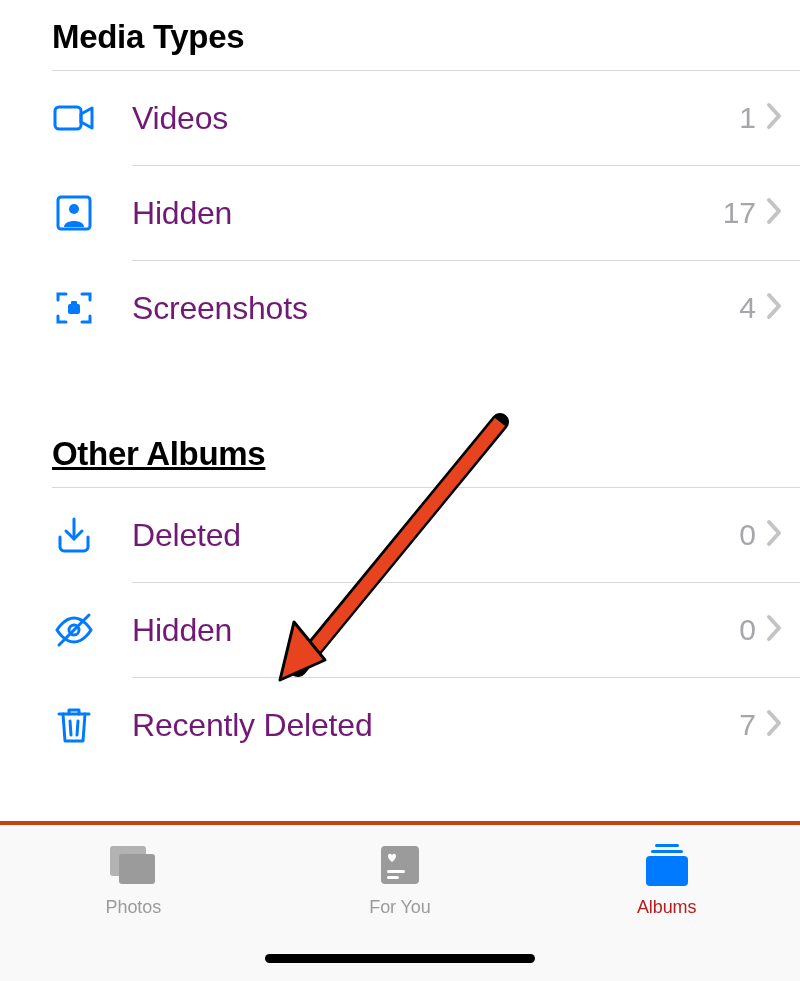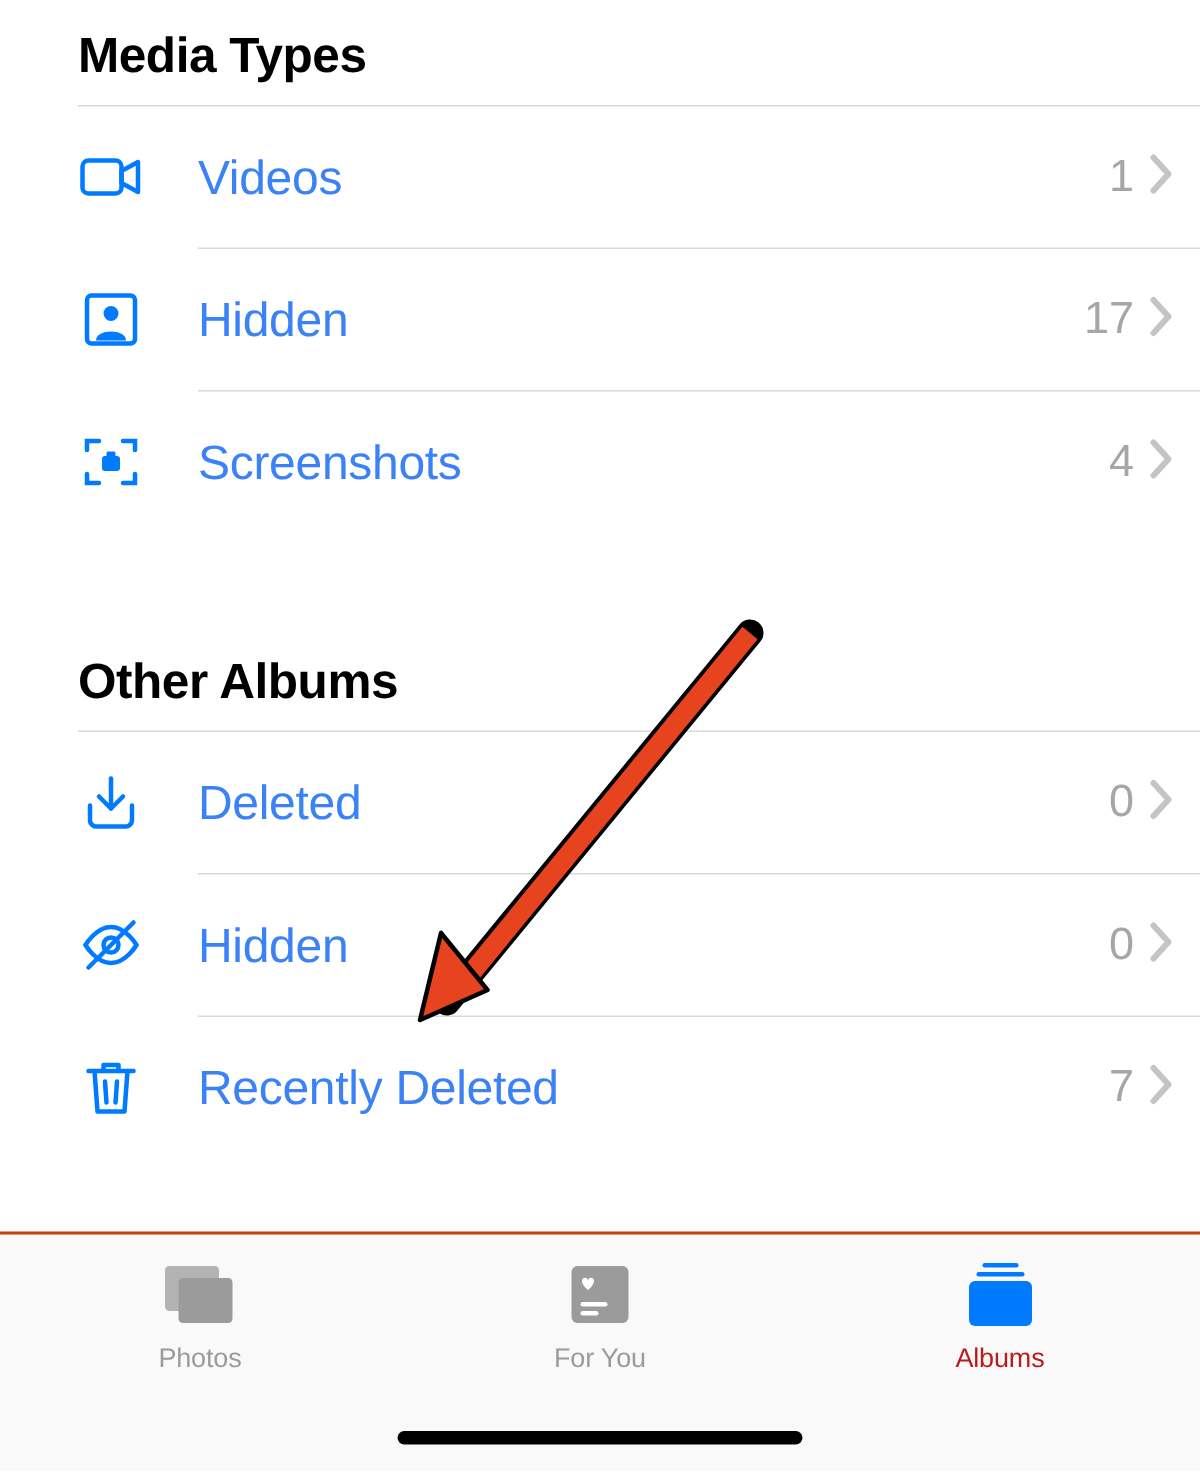--- a/index.html
+++ b/index.html
@@ -25,20 +25,21 @@
       color: #000;
       padding: 18px 0 14px 40px;
       letter-spacing: -0.3px;
     }
     .section-header-2 {
       font-size: 33px;
       font-weight: 700;
       color: #000;
       padding: 80px 0 14px 40px;
       letter-spacing: -0.3px;
+      text-decoration: underline;
     }
     .divider-top {
       height: 1px;
       background: #d9d9d9;
       margin-left: 40px;
       margin-right: 0;
     }
     .divider {
       height: 1px;
       background: #d9d9d9;
@@ -59,21 +60,21 @@
       flex-shrink: 0;
     }
     .row-icon svg {
       width: 44px;
       height: 44px;
     }
     .row-label {
       flex: 1;
       font-size: 32px;
       font-weight: 400;
-      color: #3b82f6;
+      color: #701a75;
       letter-spacing: -0.2px;
     }
     .row-count {
       font-size: 30px;
       color: #a5a5aa;
       margin-right: 10px;
       font-weight: 400;
     }
     .chevron {
       color: #c4c4c7;
@@ -82,21 +83,21 @@
       width: 16px;
       height: 28px;
     }
     .tabbar {
       position: absolute;
       bottom: 0;
       left: 0;
       right: 0;
       height: 160px;
       background: #f9f9f9;
-      border-top: 2px solid #c2410c;
+      border-top: 4px solid #c2410c;
       display: flex;
       justify-content: space-around;
       align-items: flex-start;
       padding-top: 14px;
     }
     .tab {
       display: flex;
       flex-direction: column;
       align-items: center;
       width: 25%;

